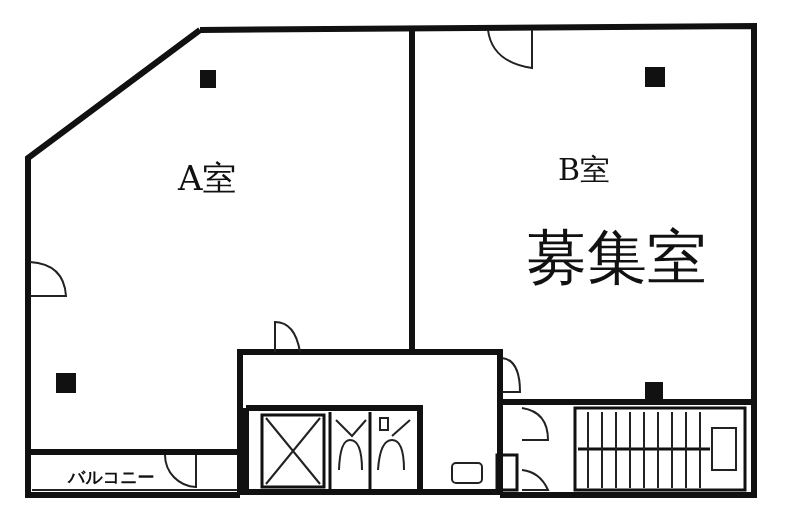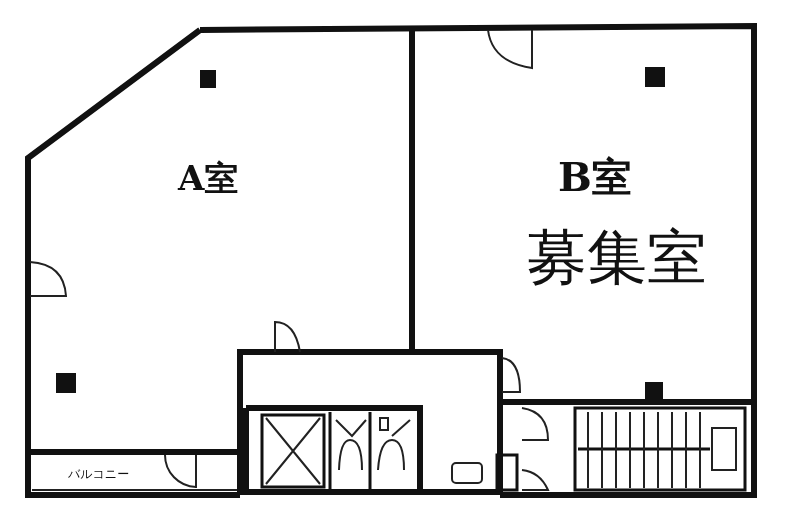--- a/index.html
+++ b/index.html
@@ -4,26 +4,26 @@
   <style>
     html, body { margin: 0; padding: 0; background: #ffffff; }
     body { width: 787px; height: 524px; position: relative; overflow: hidden; }
     #plan { position: absolute; left: 0; top: 0; width: 787px; height: 524px; }
     .wall { fill: none; stroke: #111; stroke-width: 6; stroke-linejoin: miter; }
     .thin { fill: none; stroke: #111; stroke-width: 3; }
     .hair { fill: none; stroke: #222; stroke-width: 2; }
     .col { fill: #111; }
     .label {
       position: absolute; color: #111; white-space: nowrap;
-      font-family: "DejaVu Serif", serif; font-weight: bold;
+      font-family: "DejaVu Serif", serif; font-weight: normal;
     }
     .room-a { left: 178px; top: 156px; font-size: 34px; }
-    .room-b { left: 558px; top: 150px; font-size: 40px; }
+    .room-b { left: 558px; top: 150px; font-size: 30px; }
     .vacancy { left: 527px; top: 218px; font-size: 60px; font-weight: normal; font-family: "DejaVu Sans", sans-serif; }
-    .balcony { left: 68px; top: 466px; font-size: 12px; font-weight: normal; font-family: "DejaVu Sans", sans-serif; text-align: center; }
+    .balcony { left: 68px; top: 466px; font-size: 17px; font-weight: bold; font-family: "DejaVu Sans", sans-serif; text-align: center; }
   </style>
 </head>
 <body>
 
 <svg id="plan" viewBox="0 0 787 524" xmlns="http://www.w3.org/2000/svg">
 
   <g>
     <path class="wall" d="M200 30 L754 26 L754 495 L500 495"></path>
     <path class="wall" d="M200 30 L28 158 L28 495 L240 495"></path>
 

